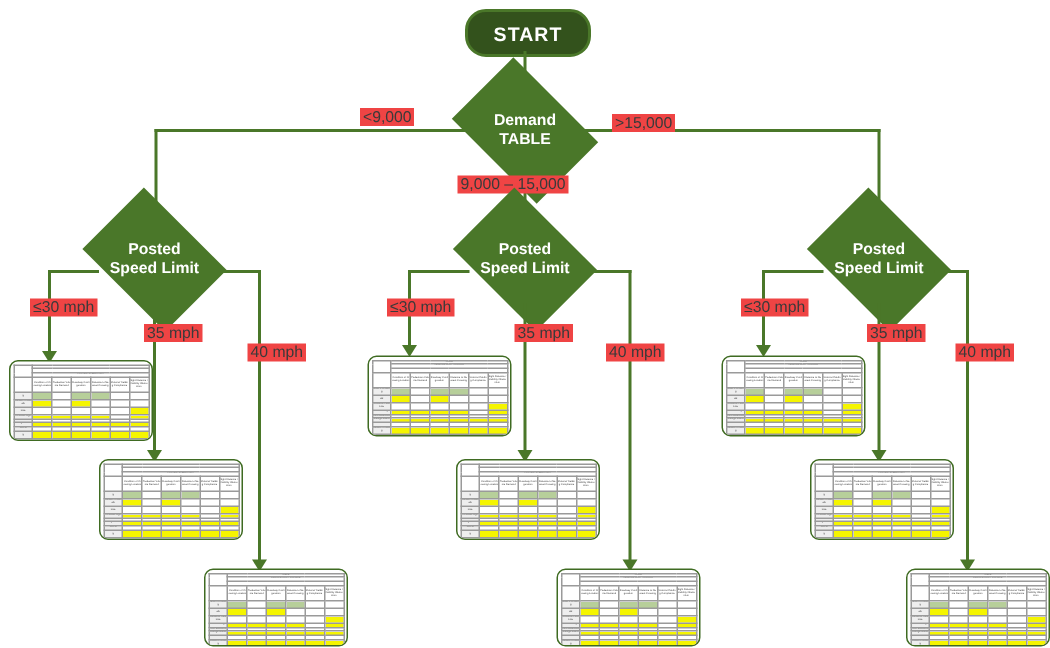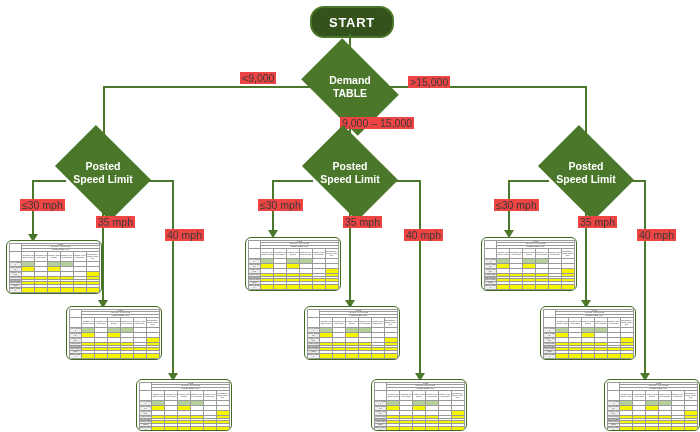--- a/index.html
+++ b/index.html
@@ -147,21 +147,21 @@
   <div class="arrow-down" style="left:99px; top:140px;"></div>
   <div class="edge-label" style="left:240px; top:72px;">&lt;9,000</div>
 
   <div class="line h" style="left:388px; top:86px; width:199px;"></div>
   <div class="line v" style="left:585px; top:86px; height:56px;"></div>
   <div class="arrow-down" style="left:581px; top:140px;"></div>
   <div class="edge-label" style="left:408px; top:76px;">&gt;15,000</div>
 
   <div class="line v" style="left:349px; top:116px; height:26px;"></div>
   <div class="arrow-down" style="left:345px; top:140px;"></div>
-  <div class="edge-label" style="left:305px; top:117px;margin-left:35px;">9,000 – 15,000</div>
+  <div class="edge-label" style="left:305px; top:117px;">9,000 – 15,000</div>
 
   <div class="diamond-wrap" style="left:64px; top:144px; width:78px; height:58px;">
     <div class="diamond-shape"></div>
     <div class="diamond-text">
       <span>Posted</span>
       <span>Speed Limit</span>
     </div>
   </div>
 
   <div class="line h" style="left:32px; top:180px; width:34px;"></div>

